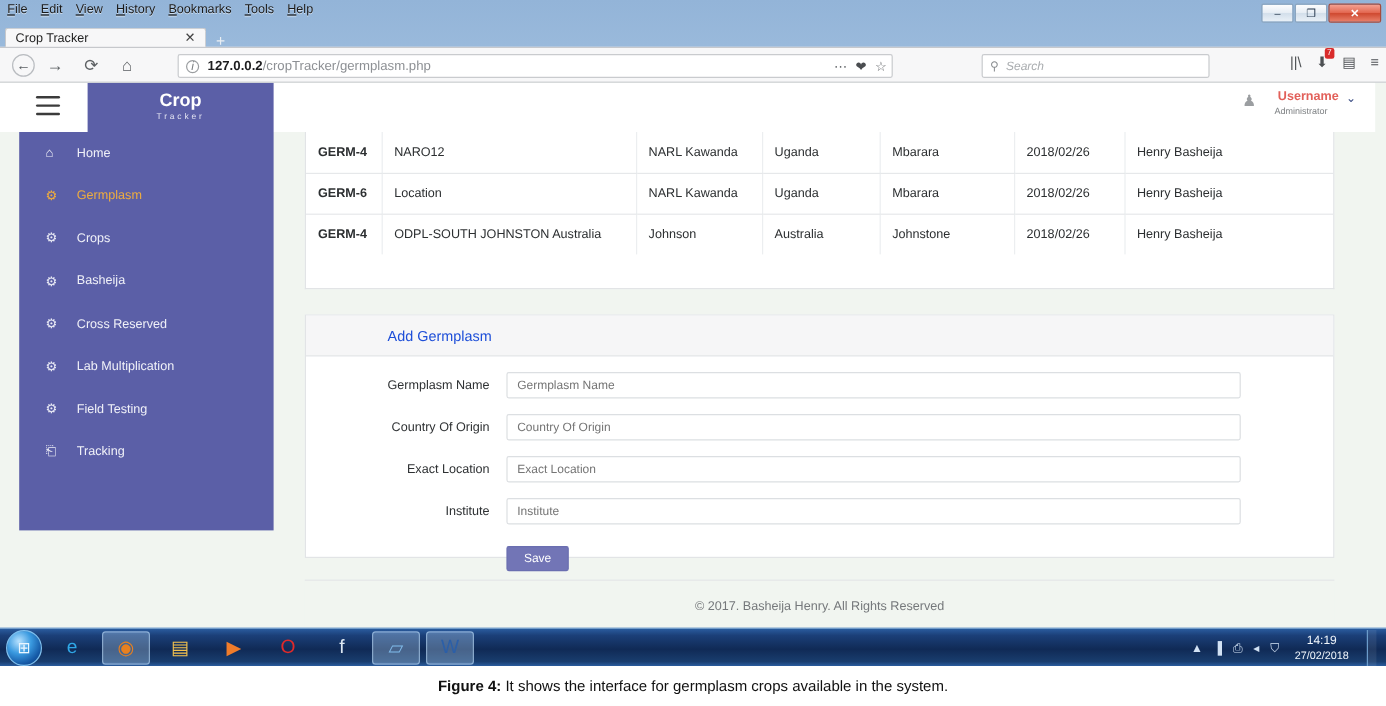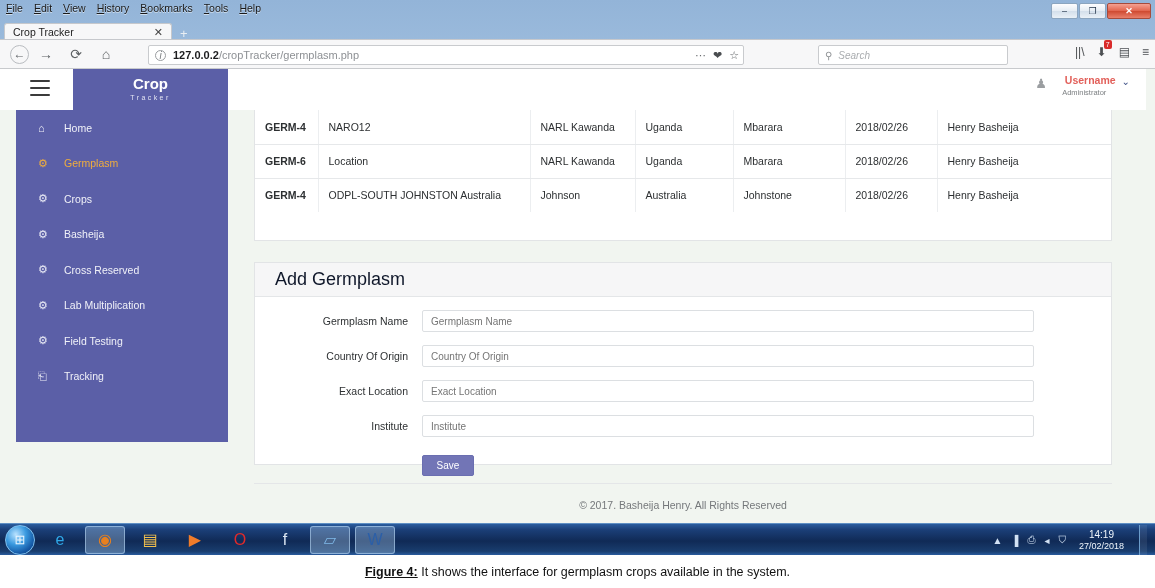--- a/index.html
+++ b/index.html
@@ -198,21 +198,21 @@
   
   #form-card {
     position: absolute; left: 14px; top: 152px; width: 858px; height: 203px;
     background: #fff; border: 1px solid #e2e4e6;
   }
   #form-head {
     height: 34px; background: #f6f6f7;
     border-bottom: 1px solid #e4e6e8;
     display: flex; align-items: center; padding-left: 20px;
   }
-  #form-head-title { font-size: 18px; color: #0f172a; }
+  #form-head-title { font-size: 12px; color: #1d4ed8; margin-left: 48px; }
   .form-row {
     display: flex; align-items: center;
     margin-top: 13px;
   }
   .form-label {
     width: 167px; text-align: right; padding-right: 14px;
     font-size: 10.5px; color: #2e3133;
   }
   .form-input {
     width: 612px; height: 22px;
@@ -278,21 +278,21 @@
     cursor: pointer;
   }
 
   
   #caption {
     position: absolute; left: 0; top: 555px; width: 1155px; height: 33px;
     background: #fff;
     display: flex; align-items: center; justify-content: center;
   }
   #caption-text { font-size: 12.5px; color: #111; }
-  #caption-text b { font-weight: bold; text-decoration: underline; }
+  #caption-text b { font-weight: bold; }
 </style>
 </head>
 <body>
 
 <div id="os-window">
 
   <div id="titlebar">
     <div id="menubar">
         <span><u>F</u>ile</span>
         <span><u>E</u>dit</span>

